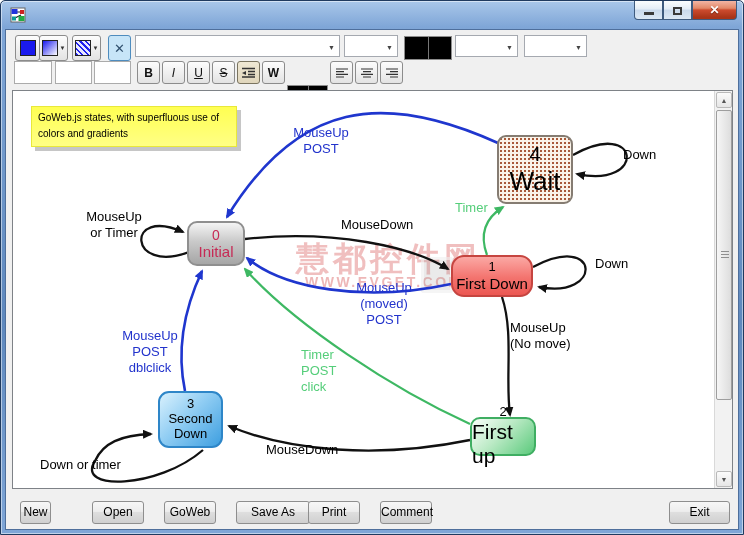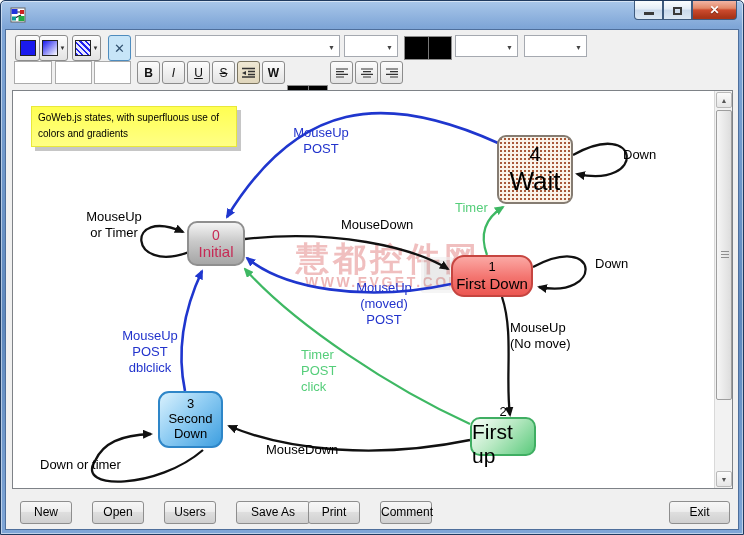--- a/index.html
+++ b/index.html
@@ -97,21 +97,21 @@
   .sc-up{top:1px;}
   .sc-down{bottom:1px;}
   .sc-thumb{position:absolute;left:1px;top:19px;width:16px;height:290px;border:1px solid #9E9E9E;border-radius:2px;
     background:linear-gradient(90deg,#F6F6F6,#DDDDDD);cursor:pointer;}
   .sc-grip{position:absolute;left:4px;top:50%;margin-top:-4px;width:8px;height:1px;background:#8F8F8F;
     box-shadow:0 3px 0 #8F8F8F,0 6px 0 #8F8F8F;}
 
   
   .push-btn{position:absolute;top:471px;height:23px;border:1px solid #8E8E8E;border-radius:3px;font-size:12px;color:#000;
     background:linear-gradient(#F7F7F7,#EDEDED 45%,#DEDEDE 50%,#D0D0D0);text-align:center;line-height:21px;cursor:pointer;}
-  .b-new{left:14px;width:52px;}
+  .b-new{left:14px;width:31px;}
   .b-open{left:86px;width:52px;}
   .b-save{left:158px;width:52px;}
   .b-saveas{left:230px;width:74px;}
   .b-print{left:302px;width:52px;}
   .b-comment{left:374px;width:52px;}
   .b-exit{left:663px;width:61px;}
 </style>
 </head>
 <body>
 
@@ -313,20 +313,20 @@
         <div class="sc-btn sc-up"><span>▲</span></div>
         <div class="sc-thumb">
             <span class="sc-grip"></span>
           </div>
         <div class="sc-btn sc-down"><span>▼</span></div>
       </div>
     </div>
 
     <div class="push-btn b-new">New</div>
     <div class="push-btn b-open">Open</div>
-    <div class="push-btn b-save">Users</div>
+    <div class="push-btn b-save">GoWeb</div>
     <div class="push-btn b-saveas">Save As</div>
     <div class="push-btn b-print">Print</div>
     <div class="push-btn b-comment">Comment</div>
     <div class="push-btn b-exit">Exit</div>
 
   </div>
 </div>
 
 </body></html>

